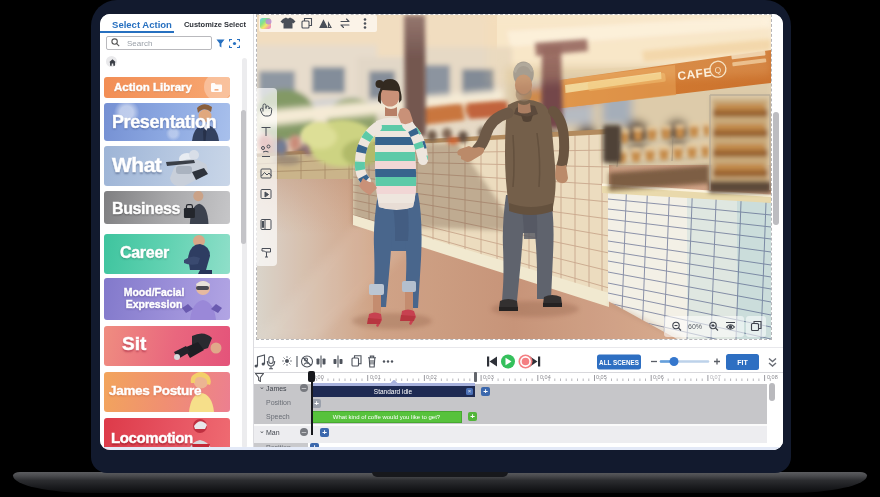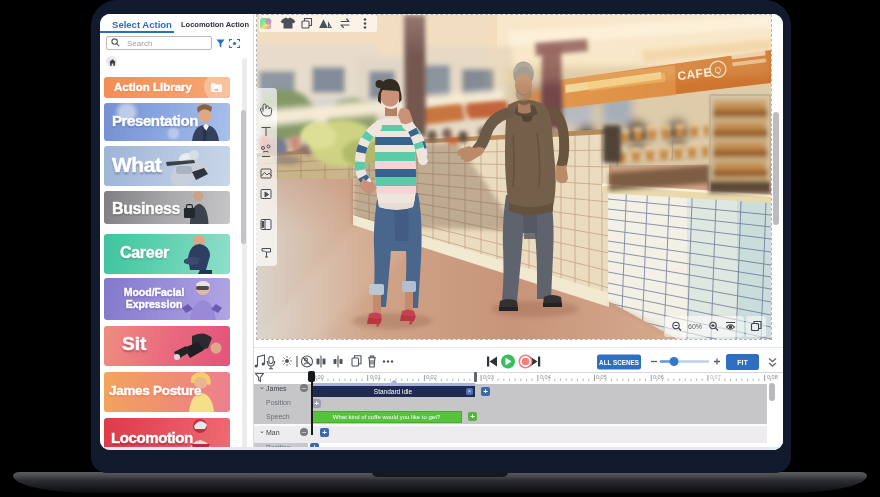--- a/index.html
+++ b/index.html
@@ -57,21 +57,21 @@
 </style>
 </head>
 <body>
   <div class="abs" id="base"></div>
   <div class="abs" id="bezel"></div>
   <div class="abs" id="basenotch"></div>
   <div class="abs" id="screen">
 
     <div class="abs" id="sidebar">
       <div class="abs tabA">Select Action</div>
-      <div class="abs tabB">Locomotion Action</div>
+      <div class="abs tabB">Customize Select</div>
       <div class="abs" id="tabline"></div>
       <div class="abs" id="searchbox"></div>
       <svg class="abs" style="left:11px;top:24px" width="9" height="9" viewBox="0 0 9 9">
         <circle cx="3.6" cy="3.6" r="2.7" fill="none" stroke="#555" stroke-width="1.1"></circle>
         <line x1="5.7" y1="5.7" x2="8.2" y2="8.2" stroke="#555" stroke-width="1.1"></line>
       </svg>
       <div class="abs" id="searchtxt">Search</div>
       <svg class="abs" style="left:116px;top:25px" width="9" height="9" viewBox="0 0 10 10">
         <path d="M0.5 0.5 H9.5 L6 5 V9.5 L4 8 V5 Z" fill="#2770c0"></path>
       </svg>
@@ -96,21 +96,21 @@
       <div class="abs card" style="top:89px;height:38px;background:linear-gradient(100deg,#7590d3 0%,#8aa6e0 45%,#a8c0ec 100%)">
         <div class="ct" style="background:radial-gradient(circle at 18% 25%,rgba(255,255,255,.5) 0 6%,transparent 12%),radial-gradient(circle at 55% 80%,rgba(255,255,255,.35) 0 5%,transparent 10%)"></div>
         <svg class="ct" viewBox="0 0 126 38">
           <path d="M96 16 l3 -9 2 1 -1 9 z" fill="#e8b48e"></path>
           <circle cx="101" cy="13" r="6.5" fill="#e0a87e"></circle>
           <path d="M94 10 q6 -7 13 -1 l1 -5 q-8 -6 -15 1 z" fill="#8a5f3c"></path>
           <path d="M88 38 q2 -16 13 -16 q12 0 14 16 z" fill="#33415f"></path>
           <path d="M99 23 l3 5 3 -5 -3 -2 z" fill="#fff"></path>
           <path d="M101 26 l1.5 2 -1 10 h-2 l-0.5 -10 z" fill="#27314a"></path>
         </svg>
-        <div class="abs" style="left:8px;top:9px;font-size:15px;letter-spacing:-.4px;text-shadow:0 1px 2px rgba(30,50,110,.6)">Presentation</div>
+        <div class="abs" style="left:8px;top:9px;font-size:18px;letter-spacing:-.4px;text-shadow:0 1px 2px rgba(30,50,110,.6)">Presentation</div>
       </div>
 
       <div class="abs card" style="top:132px;height:40px;background:linear-gradient(100deg,#9db4d6 0%,#b4c6e0 50%,#c9d6e8 100%)">
         <svg class="ct" viewBox="0 0 126 40">
           <ellipse cx="83" cy="13" rx="8" ry="6" fill="#e8ecf2"></ellipse>
           <circle cx="90" cy="9" r="5" fill="#d8dee8"></circle>
           <path d="M70 22 q10 -12 24 -8 l8 4 q4 8 -2 12 l-20 10 q-12 2 -14 -8 z" fill="#c8cfda"></path>
           <path d="M62 16 l28 -2 1 3 -28 3 z" fill="#3a3f48"></path>
           <path d="M88 26 l12 -4 4 6 -12 6 z" fill="#2e333c"></path>
           <rect x="72" y="20" width="16" height="8" rx="3" fill="#aab3c0"></rect>

